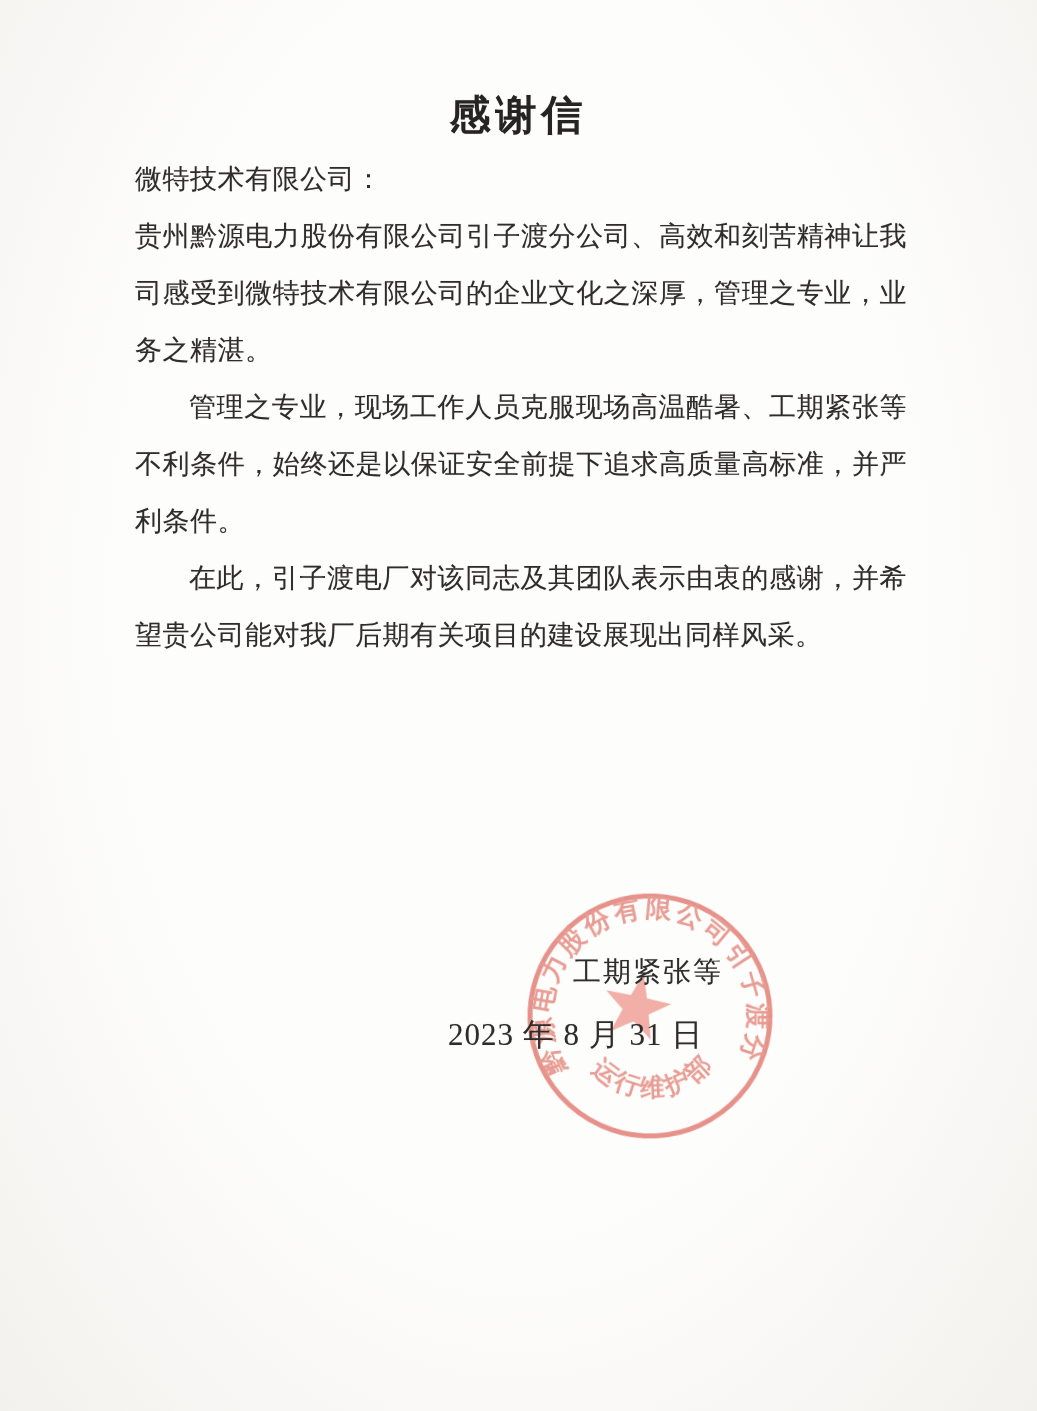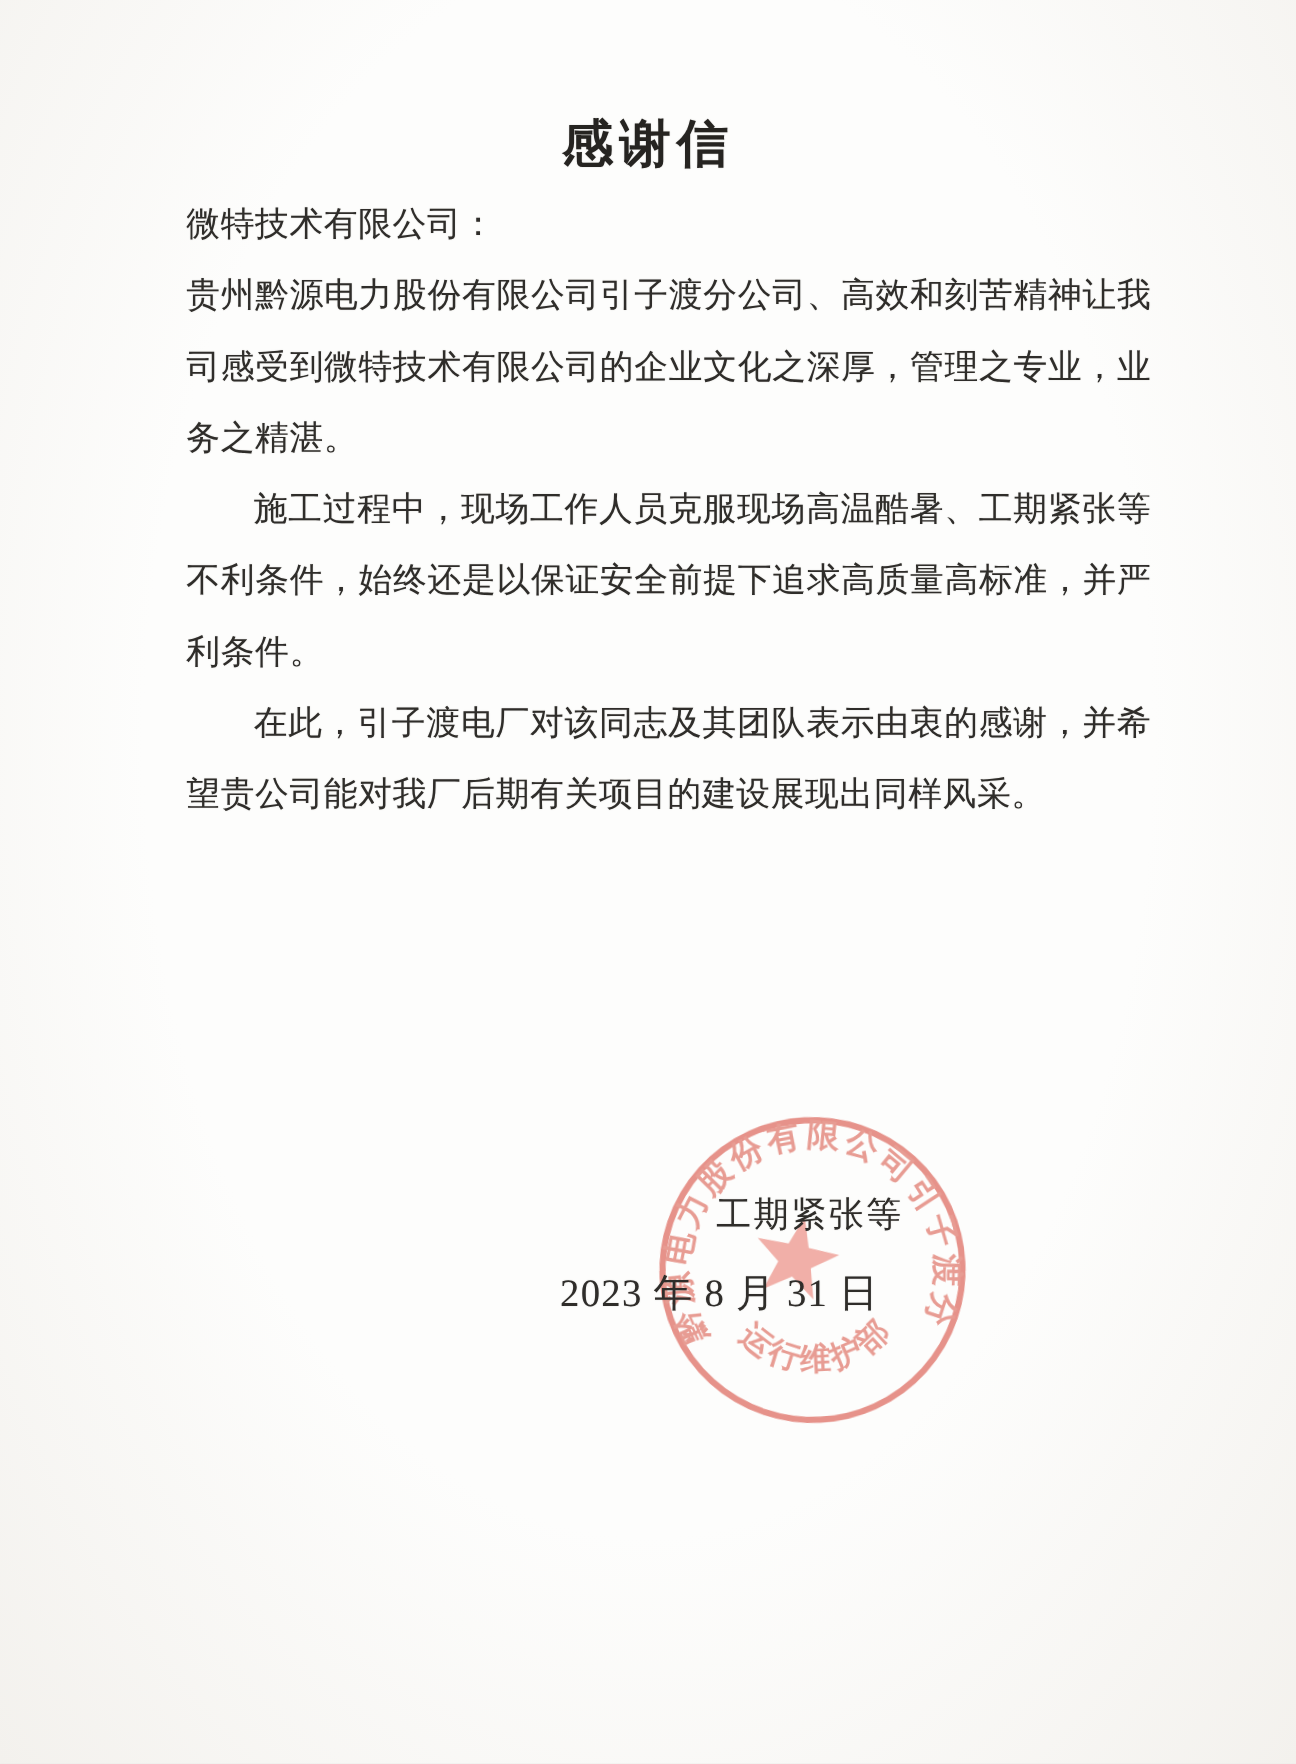--- a/index.html
+++ b/index.html
@@ -16,21 +16,21 @@
     color:#2f2d2a;
   }
   .letter-title{
     position:absolute;top:88px;left:0;width:100%;
     text-align:center;
     font-size:41px;font-weight:bold;letter-spacing:5px;
     color:#262421;
     text-shadow:0 0 1px rgba(70,65,60,.35);
   }
   .body-block{
-    position:absolute;top:151px;left:149px;width:772px;
+    position:absolute;top:151px;left:135px;width:772px;
   }
   .line{
     height:57px;line-height:57px;
     font-size:27px;letter-spacing:.5px;
     white-space:nowrap;
     text-shadow:0 0 1px rgba(70,65,60,.3);
   }
   .fill{
     white-space:normal;
     text-align:justify;
@@ -72,21 +72,21 @@
 
   <div class="letter-title">感谢信</div>
 
   <div class="body-block">
     <div class="line">微特技术有限公司：</div>
 
     <div class="line fill">贵州黔源电力股份有限公司引子渡分公司、高效和刻苦精神让我</div>
     <div class="line fill">司感受到微特技术有限公司的企业文化之深厚，管理之专业，业</div>
     <div class="line">务之精湛。</div>
 
-    <div class="line fill indent">施工过程中，现场工作人员克服现场高温酷暑、工期紧张等</div>
+    <div class="line fill indent">管理之专业，现场工作人员克服现场高温酷暑、工期紧张等</div>
     <div class="line fill">不利条件，始终还是以保证安全前提下追求高质量高标准，并严</div>
     <div class="line">利条件。</div>
 
     <div class="line fill indent">在此，引子渡电厂对该同志及其团队表示由衷的感谢，并希</div>
     <div class="line">望贵公司能对我厂后期有关项目的建设展现出同样风采。</div>
   </div>
 
   <div class="sig-company">工期紧张等</div>
 
   <div class="sig-date">2023 年 8 月 31 日</div>

